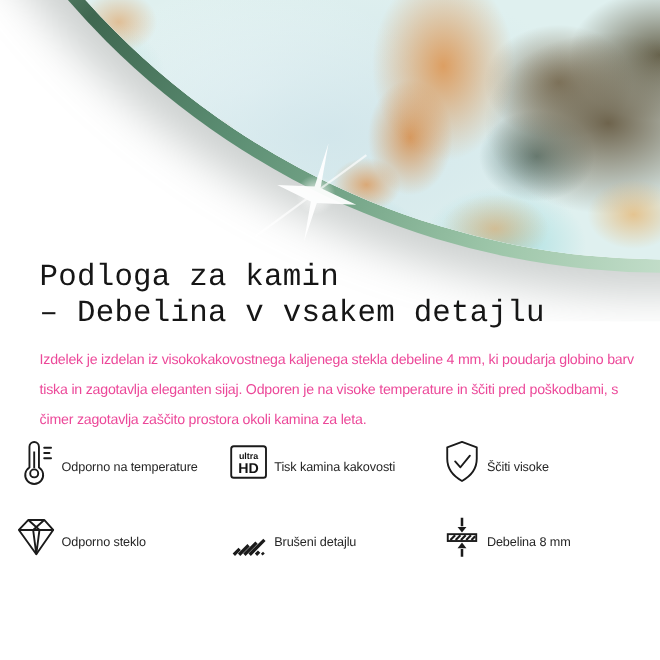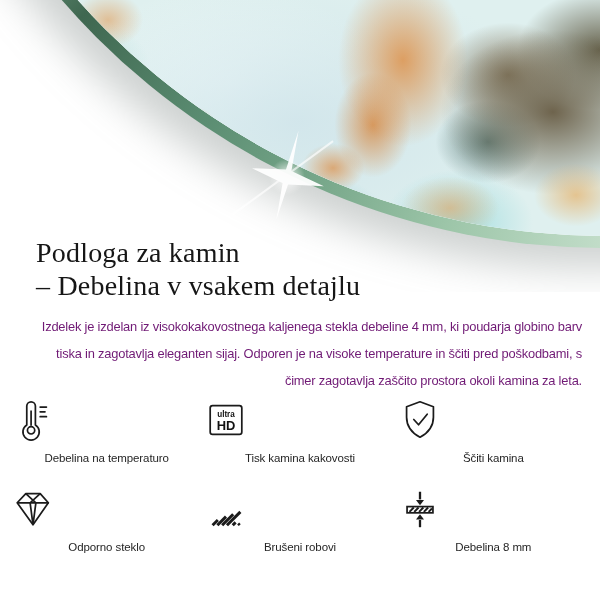--- a/index.html
+++ b/index.html
@@ -40,29 +40,29 @@
         radial-gradient(320px 180px at 310px 132px, rgba(207,228,234,.85), rgba(207,228,234,0) 80%),
         radial-gradient(200px 120px at 240px 92px, rgba(238,248,248,.95), rgba(238,248,248,0) 80%);
        background-color:#dff0ef;}
   .sparkle{position:absolute;left:227px;top:117px;width:120px;height:120px;
            transform:rotate(14deg);opacity:.95;pointer-events:none;}
 
   
   .content{position:absolute;left:36px;top:236px;width:546px;z-index:2;}
   .content h1{margin:0;font-family:"Liberation Serif","DejaVu Serif",serif;font-weight:400;
               font-size:28px;line-height:33px;color:#161616;letter-spacing:.2px;}
-  .content h1 span{display:block;}
-  .content p{margin:11px 0 0 0;font-size:12.9px;line-height:27px;color:#701a75;
-             letter-spacing:-.2px;text-align:right;}
+  .content h1 span{display:block;font-family:Liberation Mono, monospace;}
+  .content p{margin:11px 0 0 0;font-size:12.9px;line-height:27px;color:#ec4899;
+             letter-spacing:-.2px;}
 
   
   .features{position:absolute;left:0;top:397px;width:600px;z-index:2;
             display:grid;grid-template-columns:repeat(3,1fr);row-gap:22px;padding:0 10px;
             box-sizing:border-box;}
-  .feature{display:flex;flex-direction:column;}
+  .feature{display:flex;flex-direction:row;align-items:center;}
   .feature svg{width:46px;height:46px;display:block;}
   .flabel{margin-top:9px;font-size:11.5px;letter-spacing:-.1px;color:#262626;text-align:center;}
   .ic{stroke:#1b1b1b;fill:none;stroke-width:1.8;}
   svg text{font-family:"Liberation Sans","DejaVu Sans",sans-serif;fill:#111;}
 </style>
 </head>
 <body>
 
 <div class="stage">
 
@@ -96,54 +96,54 @@
 
   <div class="features">
 
     <div class="feature">
       <svg viewBox="0 0 48 48">
         <path class="ic" d="M26.5 29.2 V9.5 a4.5 4.5 0 0 0 -9 0 V29.2 a8.5 8.5 0 1 0 9 0 Z" stroke-linejoin="round"></path>
         <circle class="ic" cx="22" cy="34.8" r="3.8"></circle>
         <path class="ic" d="M22 30 V14" stroke-width="1.6"></path>
         <path class="ic" d="M31.5 10.5 h6.5 M31.5 15.5 h5 M31.5 20.5 h6.5" stroke-width="1.8" stroke-linecap="round"></path>
       </svg>
-      <div class="flabel">Debelina na temperaturo</div>
+      <div class="flabel">Odporno na temperature</div>
     </div>
 
     <div class="feature">
       <svg viewBox="0 0 48 48">
         <rect class="ic" x="7.5" y="9" width="33" height="30" rx="2.5" stroke-width="2.6"></rect>
         <text x="24" y="21" text-anchor="middle" font-size="8.5" font-weight="700">ultra</text>
         <text x="24" y="34.5" text-anchor="middle" font-size="13.5" font-weight="800">HD</text>
       </svg>
       <div class="flabel">Tisk kamina kakovosti</div>
     </div>
 
     <div class="feature">
       <svg viewBox="0 0 48 48">
         <path class="ic" d="M24 5 l14 5.2 v10.8 c0 9.6 -5.8 16.5 -14 21 c-8.2 -4.5 -14 -11.4 -14 -21 V10.2 Z" stroke-width="2.2" stroke-linejoin="round"></path>
         <path class="ic" d="M17.5 23.5 l5 5.5 l9 -11" stroke-width="2.2" stroke-linecap="round" stroke-linejoin="round"></path>
       </svg>
-      <div class="flabel">Ščiti kamina</div>
+      <div class="flabel">Ščiti visoke</div>
     </div>
 
     <div class="feature">
       <svg viewBox="0 0 48 48">
         <path class="ic" d="M16.5 8 h15 l8.5 9.5 L24 40.5 L7.5 17.5 Z" stroke-width="1.7" stroke-linejoin="round"></path>
         <path class="ic" d="M7.5 17.5 h33 M16.5 8 L27 17.5 M31.5 8 L21 17.5 M21 17.5 L24 40.5 M27 17.5 L24 40.5" stroke-width="1.5"></path>
       </svg>
       <div class="flabel">Odporno steklo</div>
     </div>
 
     <div class="feature">
       <svg viewBox="0 0 48 48">
         <path d="M10 41 L15.5 35.5 M15 41 L24 32 M20 41 L31.5 29.5 M25 41 L39 27 M31 41 L34 38" stroke="#1b1b1b" stroke-width="3.1" fill="none"></path>
         <path d="M36.5 41 l2 -2" stroke="#1b1b1b" stroke-width="2.4" fill="none"></path>
       </svg>
-      <div class="flabel">Brušeni robovi</div>
+      <div class="flabel">Brušeni detajlu</div>
     </div>
 
     <div class="feature">
       <svg viewBox="0 0 48 48">
         <rect class="ic" x="10.5" y="21.5" width="27" height="6.5" stroke-width="1.8"></rect>
         <path d="M13 27 l4.5 -4.5 M18 27 l4.5 -4.5 M23 27 l4.5 -4.5 M28 27 l4.5 -4.5 M33 27 l3.5 -3.5" stroke="#1b1b1b" stroke-width="2.1" fill="none"></path>
         <path d="M24 6 V14" stroke="#1b1b1b" stroke-width="2.4"></path>
         <path d="M24 20 L19.8 14.6 H28.2 Z" fill="#1b1b1b"></path>
         <path d="M24 43 V35.5" stroke="#1b1b1b" stroke-width="2.4"></path>
         <path d="M24 29.5 L19.8 34.9 H28.2 Z" fill="#1b1b1b"></path>

